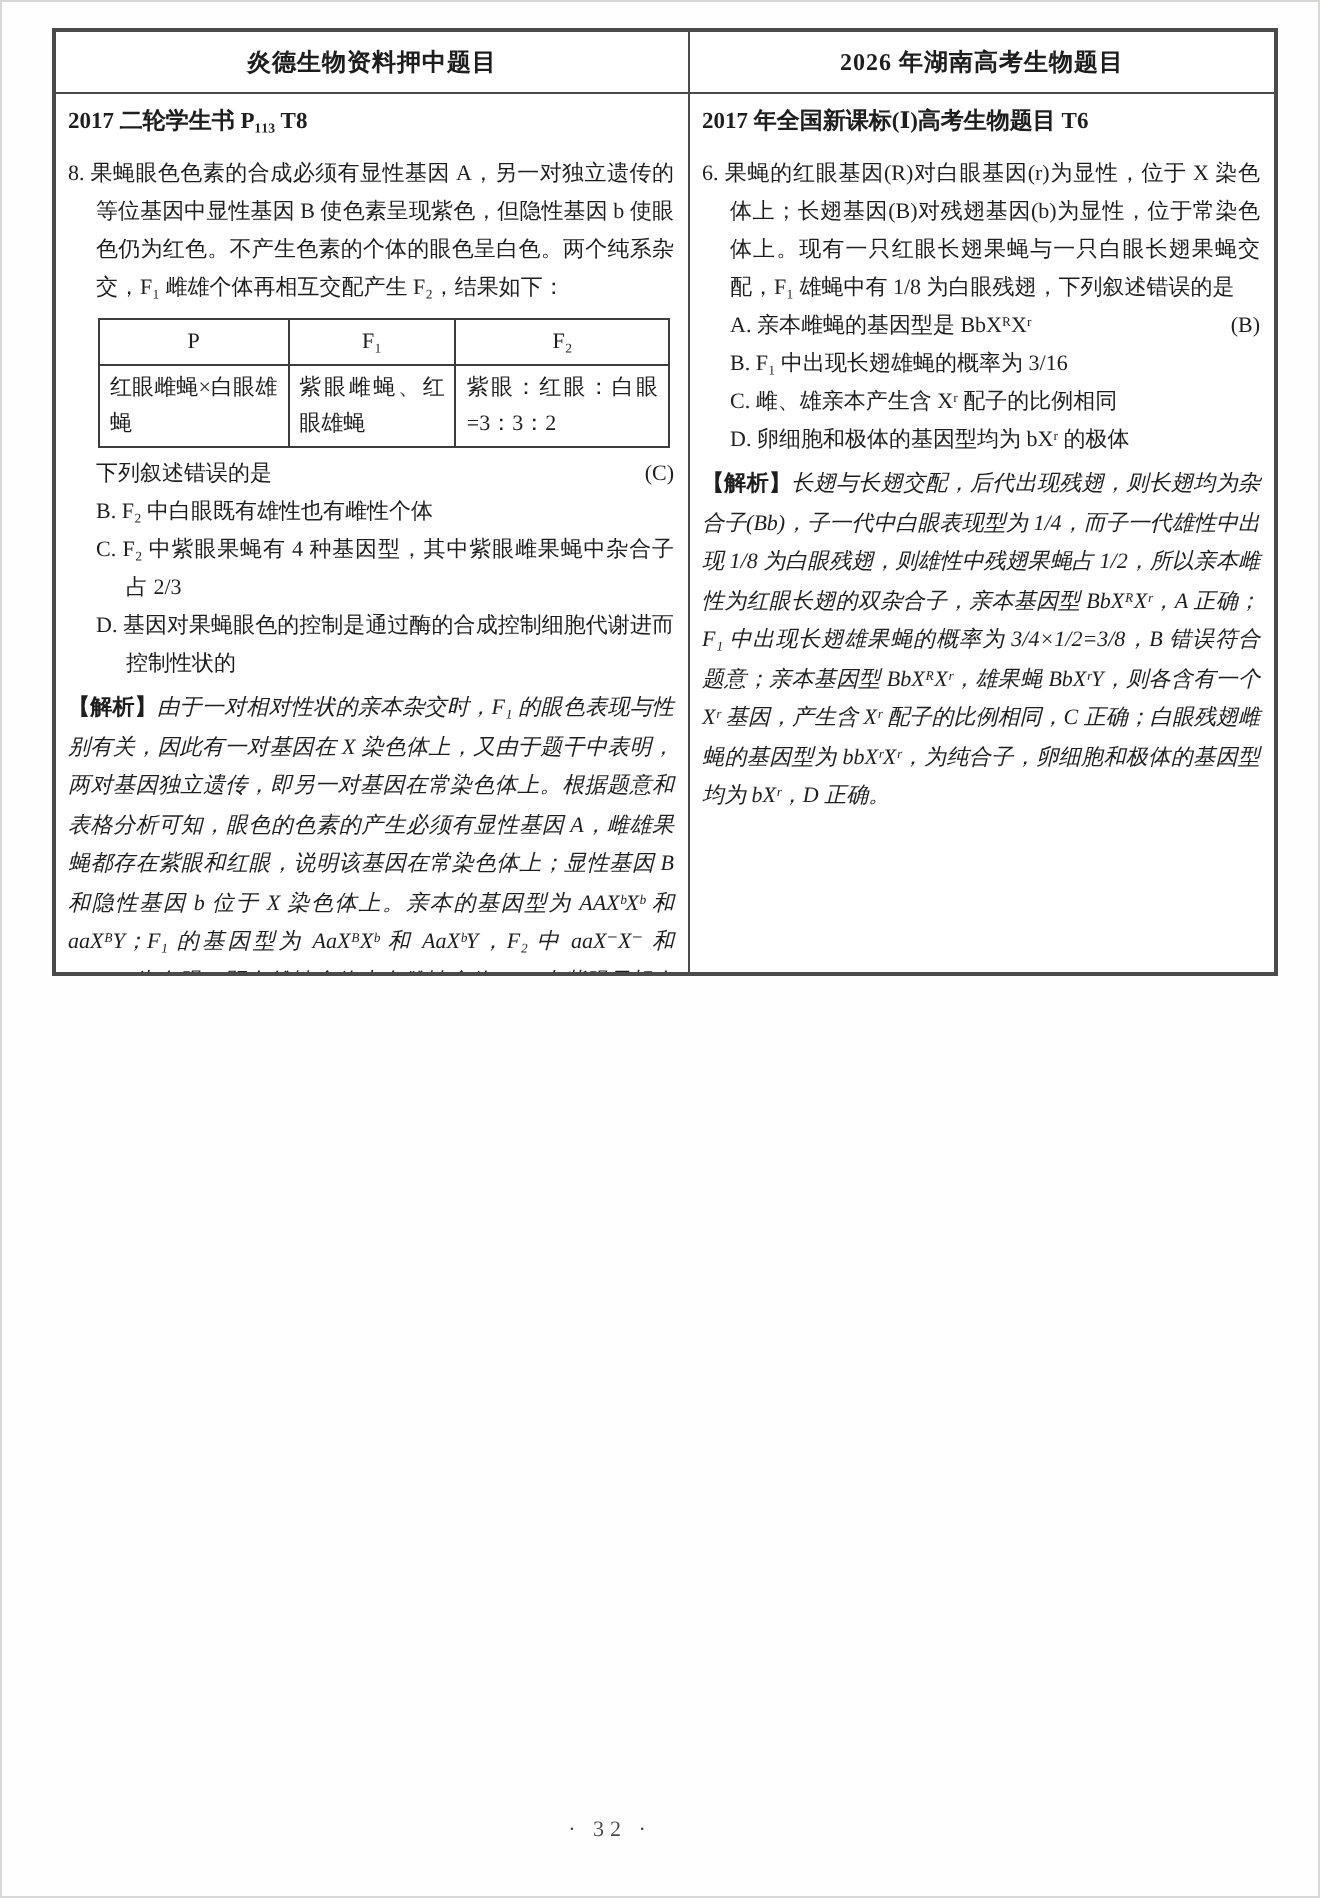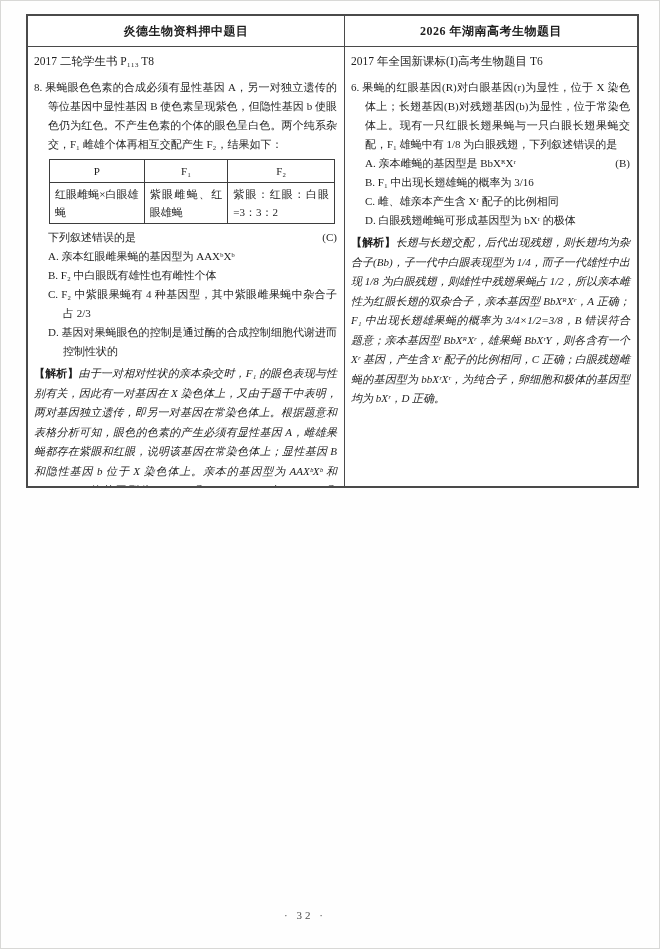--- a/index.html
+++ b/index.html
@@ -29,21 +29,21 @@
     display:flex; align-items:center; justify-content:center;
     font-weight:bold; font-size:12px;
     letter-spacing:.5px;
   }
   .hcell.left, .ccell.left { border-right:1.5px solid #4a4a4a; }
   .ccell {
     padding:4px 7px 4px 6px;
     font-size:11px; line-height:19px;
     overflow:hidden;
   }
-  .subtitle { font-weight:normal; font-size:11.5px; line-height:20px; }
+  .subtitle { font-weight:bold; font-size:11.5px; line-height:20px; }
   .para {
     text-align:justify;
     padding-left:14px; text-indent:-14px;
     margin-top:7px;
   }
   .ans { float:right; text-indent:0; }
   .stem { margin-left:14px; margin-top:2px; }
   .opt {
     margin-left:14px;
     padding-left:15px; text-indent:-15px;
@@ -101,21 +101,20 @@
           <td>紫眼：红眼：白眼=3：3：2</td>
         </tr>
       </tbody>
         </table>
 
       <div class="stem">
         <span class="ans">(C)</span><span>下列叙述错误的是</span>
       </div>
 
       <div>
-        <div class="opt">A. 亲本红眼雌果蝇的基因型为 AAXᵇXᵇ</div>
         <div class="opt">B. F₂ 中白眼既有雄性也有雌性个体</div>
         <div class="opt">C. F₂ 中紫眼果蝇有 4 种基因型，其中紫眼雌果蝇中杂合子占 2/3</div>
         <div class="opt">D. 基因对果蝇眼色的控制是通过酶的合成控制细胞代谢进而控制性状的</div>
       </div>
 
       <div class="analysis">
         <span class="lab">【解析】</span><span>由于一对相对性状的亲本杂交时，F₁ 的眼色表现与性别有关，因此有一对基因在 X 染色体上，又由于题干中表明，两对基因独立遗传，即另一对基因在常染色体上。根据题意和表格分析可知，眼色的色素的产生必须有显性基因 A，雌雄果蝇都存在紫眼和红眼，说明该基因在常染色体上；显性基因 B 和隐性基因 b 位于 X 染色体上。亲本的基因型为 AAXᵇXᵇ 和 aaXᴮY；F₁ 的基因型为 AaXᴮXᵇ 和 AaXᵇY，F₂ 中 aaX⁻X⁻ 和 aaX⁻Y 为白眼，既有雄性个体也有雌性个体；F₂ 中紫眼果蝇有 AAXᴮXᵇ、AaXᴮXᵇ、AAXᴮY、AaXᴮY 共 4 种基因型，其中紫眼雌果蝇全部为杂合子；眼色色素的化学本质不是蛋白质，所以上述基因对果蝇眼色的控制是通过控制酶的合成控制代谢过程进而控制性状的。</span>
       </div>
     </div>
 
@@ -124,21 +123,21 @@
 
       <div class="para">
         <span>6. 果蝇的红眼基因(R)对白眼基因(r)为显性，位于 X 染色体上；长翅基因(B)对残翅基因(b)为显性，位于常染色体上。现有一只红眼长翅果蝇与一只白眼长翅果蝇交配，F₁ 雄蝇中有 1/8 为白眼残翅，下列叙述错误的是</span>
         <span class="ans">(B)</span>
       </div>
 
       <div>
         <div class="opt">A. 亲本雌蝇的基因型是 BbXᴿXʳ</div>
         <div class="opt">B. F₁ 中出现长翅雄蝇的概率为 3/16</div>
         <div class="opt">C. 雌、雄亲本产生含 Xʳ 配子的比例相同</div>
-        <div class="opt">D. 白眼残翅雌蝇可形成基因型为 bXʳ 的极体</div>
+        <div class="opt">D. 卵细胞和极体的基因型均为 bXʳ 的极体</div>
       </div>
 
       <div class="analysis">
         <span class="lab">【解析】</span><span>长翅与长翅交配，后代出现残翅，则长翅均为杂合子(Bb)，子一代中白眼表现型为 1/4，而子一代雄性中出现 1/8 为白眼残翅，则雄性中残翅果蝇占 1/2，所以亲本雌性为红眼长翅的双杂合子，亲本基因型 BbXᴿXʳ，A 正确；F₁ 中出现长翅雄果蝇的概率为 3/4×1/2=3/8，B 错误符合题意；亲本基因型 BbXᴿXʳ，雄果蝇 BbXʳY，则各含有一个 Xʳ 基因，产生含 Xʳ 配子的比例相同，C 正确；白眼残翅雌蝇的基因型为 bbXʳXʳ，为纯合子，卵细胞和极体的基因型均为 bXʳ，D 正确。</span>
       </div>
     </div>
 
   </div>
 
   <div class="pageno">· 32 ·</div>

